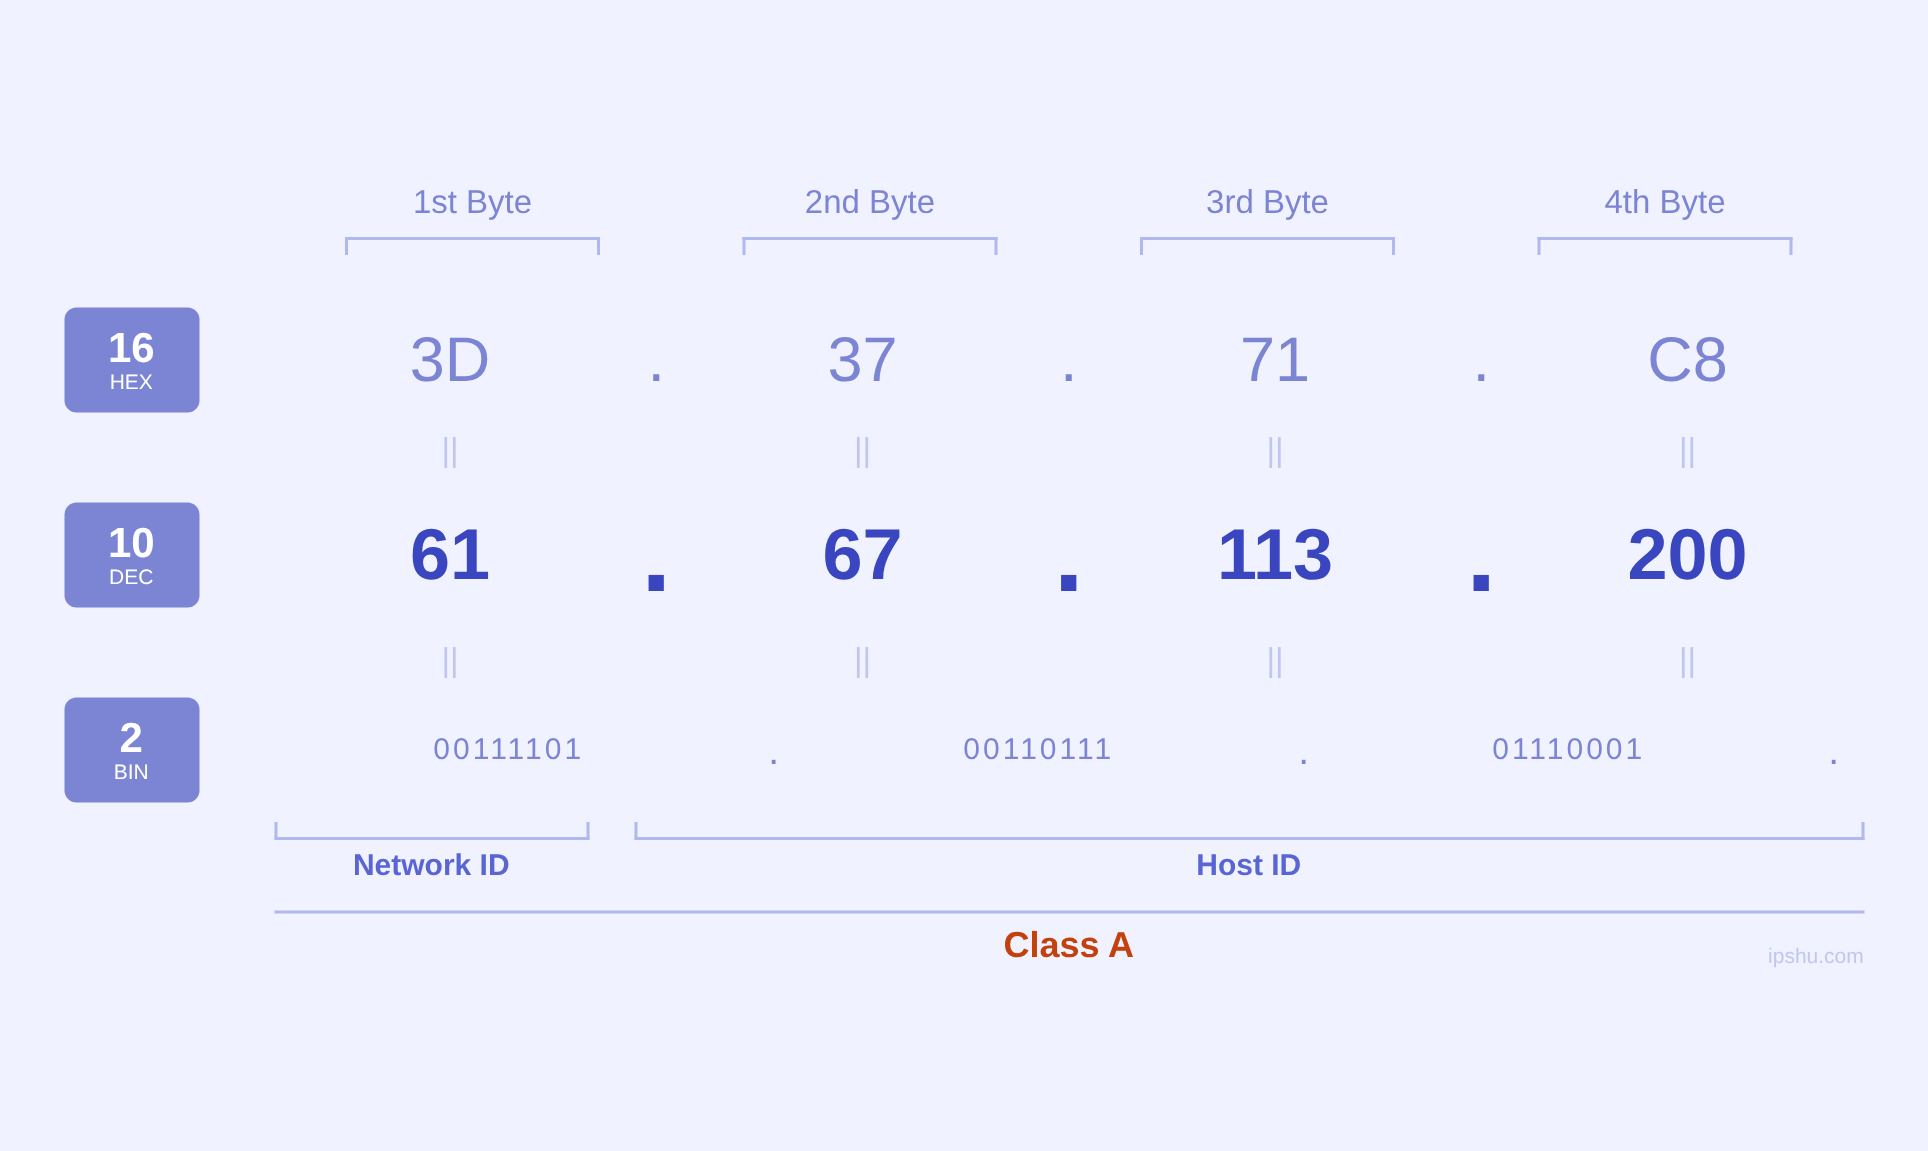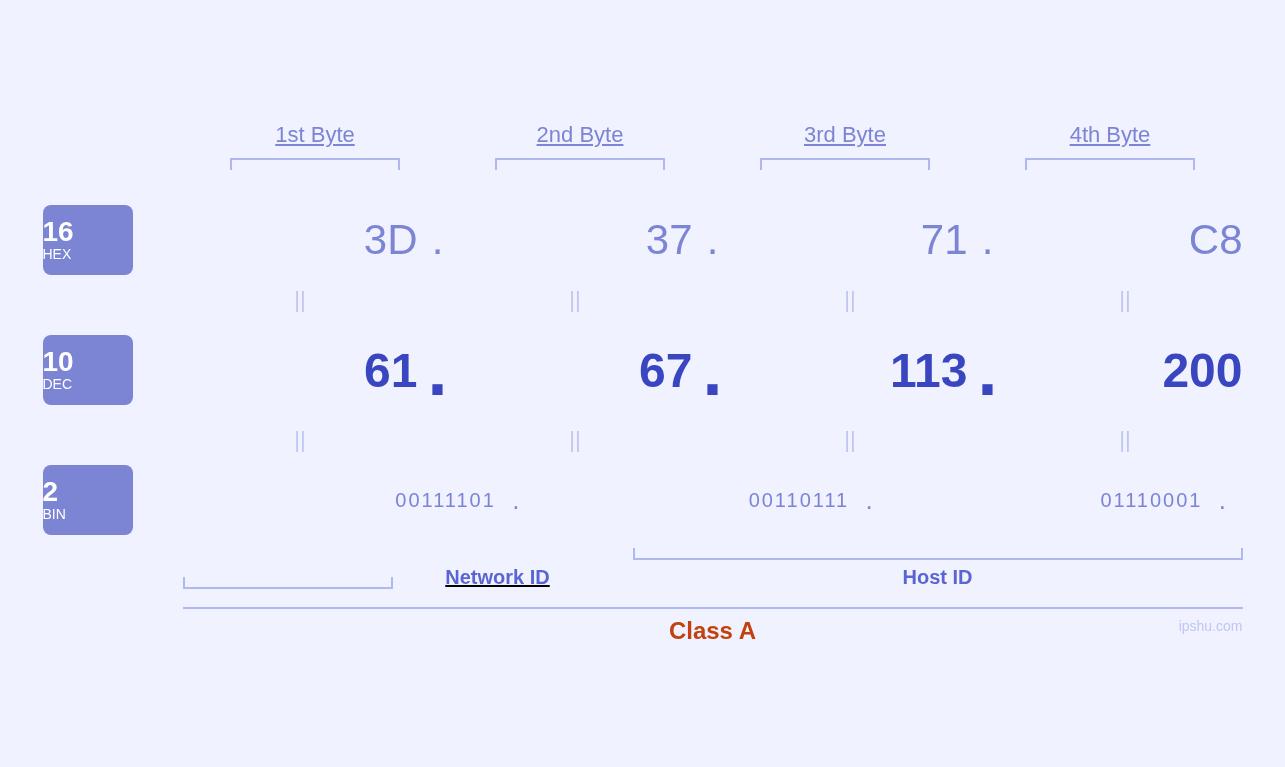--- a/index.html
+++ b/index.html
@@ -25,21 +25,20 @@
       display: flex;
       margin-left: 140px;
       margin-bottom: 10px;
     }
 
     .byte-header {
       flex: 1;
       text-align: center;
       color: #7b85d4;
       font-size: 22px;
-      text-decoration: underline;
     }
 
     
     .top-brackets {
       display: flex;
       margin-left: 140px;
       margin-bottom: 30px;
     }
 
     .bracket-cell {
@@ -63,20 +62,21 @@
       height: 80px;
     }
 
     .base-badge {
       width: 90px;
       height: 70px;
       background: #7b85d4;
       border-radius: 8px;
       display: flex;
       flex-direction: column;
+      align-items: center;
       justify-content: center;
       color: white;
       margin-right: 50px;
     }
 
     .base-number {
       font-size: 28px;
       font-weight: bold;
       line-height: 1;
     }
@@ -87,21 +87,21 @@
     }
 
     .values-row {
       display: flex;
       flex: 1;
       align-items: center;
     }
 
     .byte-value {
       flex: 1;
-      text-align: right;
+      text-align: center;
       color: #7b85d4;
     }
 
     .hex-val { font-size: 42px; }
     .dec-val { font-size: 48px; font-weight: bold; color: #3a46c0; }
     .bin-val { font-size: 20px; letter-spacing: 2px; }
 
     .dot {
       color: #7b85d4;
       font-size: 42px;
@@ -132,21 +132,21 @@
       font-size: 22px;
     }
 
     .equals-dot-spacer {
       width: 40px;
     }
 
     
     .watermark {
       position: absolute;
-      bottom: 11px;
+      bottom: 0;
       right: 0;
       color: #c0c6f0;
       font-size: 14px;
     }
   </style>
 </head>
 <body>
 
 <div class="container">
 
@@ -234,21 +234,21 @@
       <div class="dot" style="font-size:26px;">.</div>
       <div class="byte-value bin-val">00110111</div>
       <div class="dot" style="font-size:26px;">.</div>
       <div class="byte-value bin-val">01110001</div>
       <div class="dot" style="font-size:26px;">.</div>
     </div>
   </div>
 
   <div style="display:flex; margin-left:140px; margin-top: 8px; align-items:flex-end;">
 
-    <div style="display:flex; align-items:flex-end;text-decoration:underline;">
+    <div style="display:flex; flex-direction:column; align-items:center;">
       <div style="width: 210px; height: 12px; border-bottom: 2px solid #b0b8f0; border-left: 2px solid #b0b8f0; border-right: 2px solid #b0b8f0;"></div>
       <div style="color:#5a65d4; font-size:20px; font-weight:bold; margin-top:6px; text-align:center; width:210px;">Network ID</div>
     </div>
     <div style="width: 30px;"></div>
 
     <div style="display:flex; flex-direction:column; align-items:center; flex:1;justify-content:center;">
       <div style="width: 100%; height: 12px; border-bottom: 2px solid #b0b8f0; border-left: 2px solid #b0b8f0; border-right: 2px solid #b0b8f0;"></div>
       <div style="color:#5a65d4; font-size:20px; font-weight:bold; margin-top:6px; text-align:center;">Host ID</div>
     </div>
   </div>

